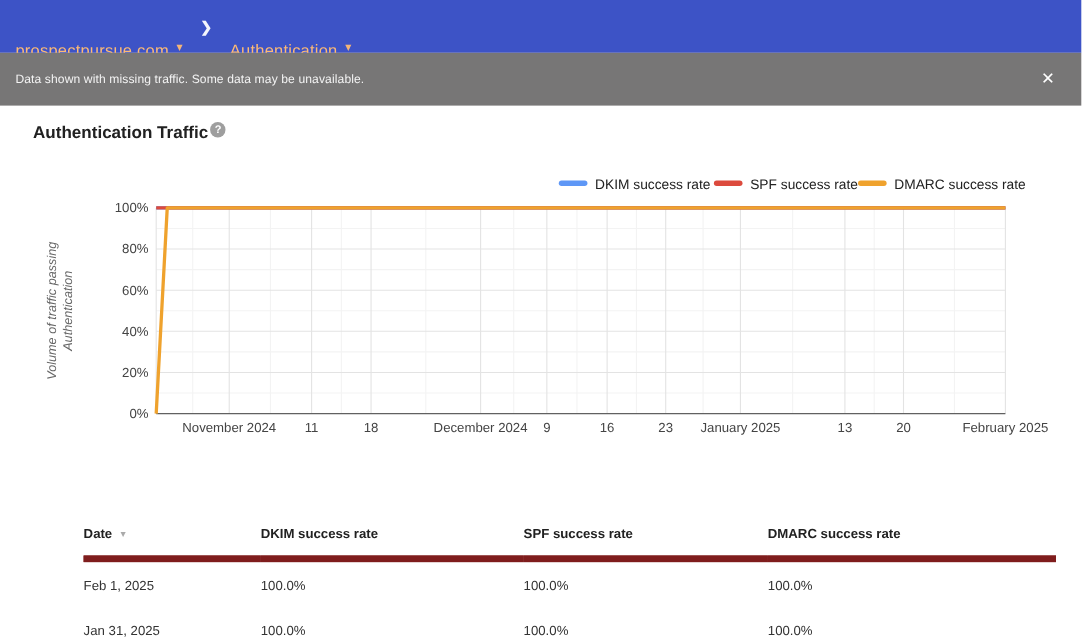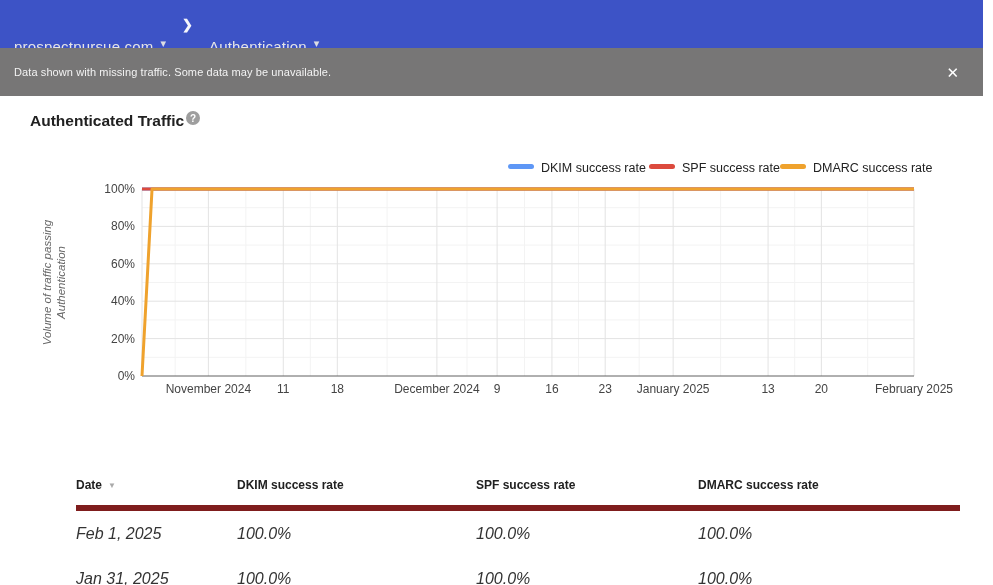--- a/index.html
+++ b/index.html
@@ -5,21 +5,21 @@
   html,body{margin:0;padding:0;}
   body{
     width:993px;height:585px;overflow:hidden;background:#fff;
     font-family:"Liberation Sans",sans-serif;position:relative;
   }
   
   .topnav{
     position:absolute;top:0;left:0;width:983px;height:48px;background:#3D53C6;
     display:flex;align-items:center;padding-left:14px;box-sizing:border-box;color:#fff;
   }
-  .nav-btn{display:flex;align-items:flex-start;gap:7px;cursor:pointer;background:none;border:none;color:#e5e5e5;padding:0;font-family:inherit;margin-top:45px;}
+  .nav-btn{display:flex;align-items:flex-start;gap:7px;cursor:pointer;background:none;border:none;color:#fdba74;padding:0;font-family:inherit;margin-top:45px;}
   .nav-btn .lbl{font-size:15px;font-weight:500;letter-spacing:.2px;}
   .caret{font-size:11px;line-height:1;opacity:.95;}
   .sep{margin:0 16px;font-size:13px;font-weight:bold;opacity:.95;}
   
   .notice{
     position:absolute;top:48px;left:0;width:983px;height:48px;background:#777676;
     display:flex;align-items:center;padding-left:14px;box-sizing:border-box;
   }
   .notice .msg{color:#f3f3f3;font-size:11px;letter-spacing:.1px;}
   .notice .close{
@@ -36,21 +36,21 @@
     margin-left:2px;margin-top:-1px;cursor:pointer;border:none;padding:0;font-family:inherit;
   }
   .chart-wrap{position:absolute;top:54px;left:0;width:993px;height:256px;}
   
   .tbl-wrap{position:absolute;top:372px;left:76px;width:884px;}
   table{border-collapse:collapse;table-layout:fixed;width:100%;}
   th{
     text-align:left;font-size:12px;font-weight:bold;color:#212121;
     padding:10px 0 13px 0;border-bottom:6px solid #7f1d1d;white-space:nowrap;
   }
-  td{font-size:16px;color:#333;padding:14px 0 13px 0;white-space:nowrap;font-style:italic;}
+  td{font-size:12px;color:#333;padding:14px 0 13px 0;white-space:nowrap;}
   .sort-ico{font-size:8px;color:#aaaaaa;margin-left:6px;vertical-align:1px;}
 </style>
 </head>
 <body>
 
 <div class="topnav">
   <button class="nav-btn">
     <span class="lbl">prospectpursue.com</span>
     <span class="caret">▾</span>
   </button>
@@ -62,21 +62,21 @@
 </div>
 
 <div class="notice">
   <span class="msg">Data shown with missing traffic. Some data may be unavailable.</span>
   <button class="close">✕</button>
 </div>
 
 <div class="main">
 
   <div class="page-head">
-    <span class="page-title">Authenticated Traffic</span>
+    <span class="page-title">Authentication Traffic</span>
     <button class="help">?</button>
   </div>
 
   <div class="chart-wrap" id="chart-wrap"><svg xmlns="http://www.w3.org/2000/svg" width="993" height="256">
         <line x1="142" y1="207.3" x2="914" y2="207.3" stroke="#f3f3f3" stroke-width="1"></line>
         <line x1="142" y1="169.9" x2="914" y2="169.9" stroke="#f3f3f3" stroke-width="1"></line>
         <line x1="142" y1="132.5" x2="914" y2="132.5" stroke="#f3f3f3" stroke-width="1"></line>
         <line x1="142" y1="95.1" x2="914" y2="95.1" stroke="#f3f3f3" stroke-width="1"></line>
         <line x1="142" y1="57.69999999999999" x2="914" y2="57.69999999999999" stroke="#f3f3f3" stroke-width="1"></line>
         <line x1="175.196" y1="39" x2="175.196" y2="226" stroke="#f3f3f3" stroke-width="1"></line>

